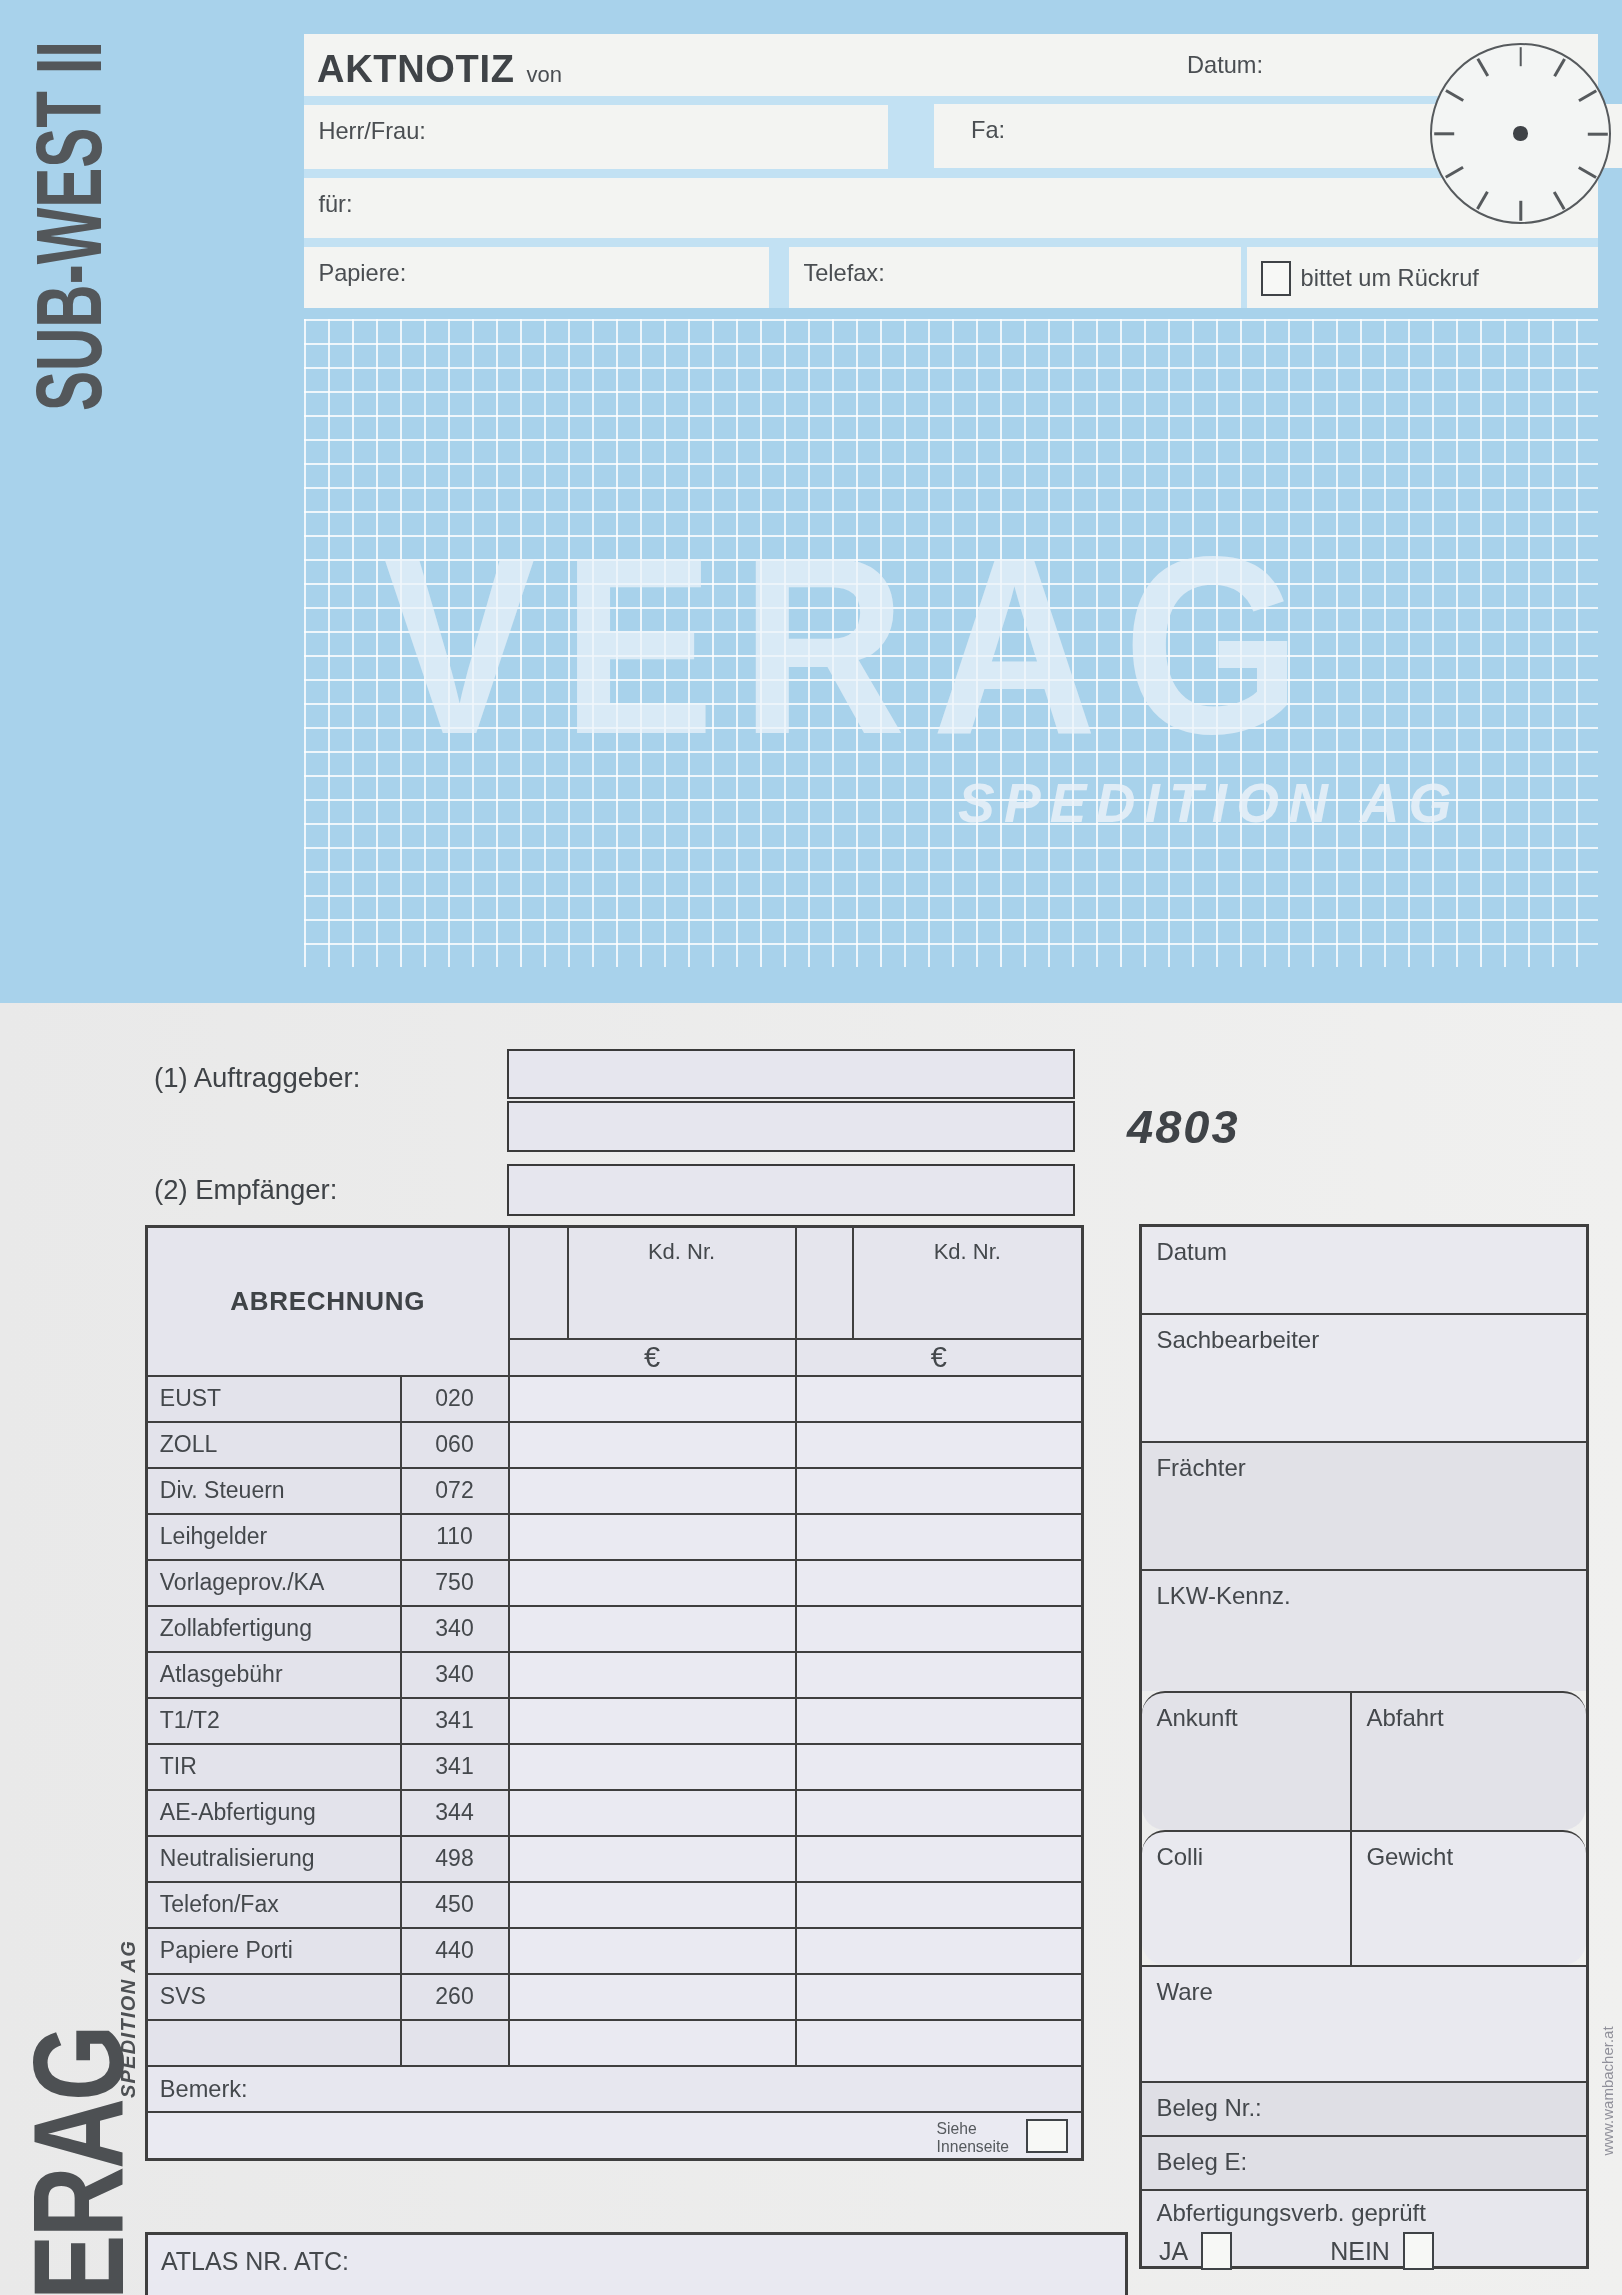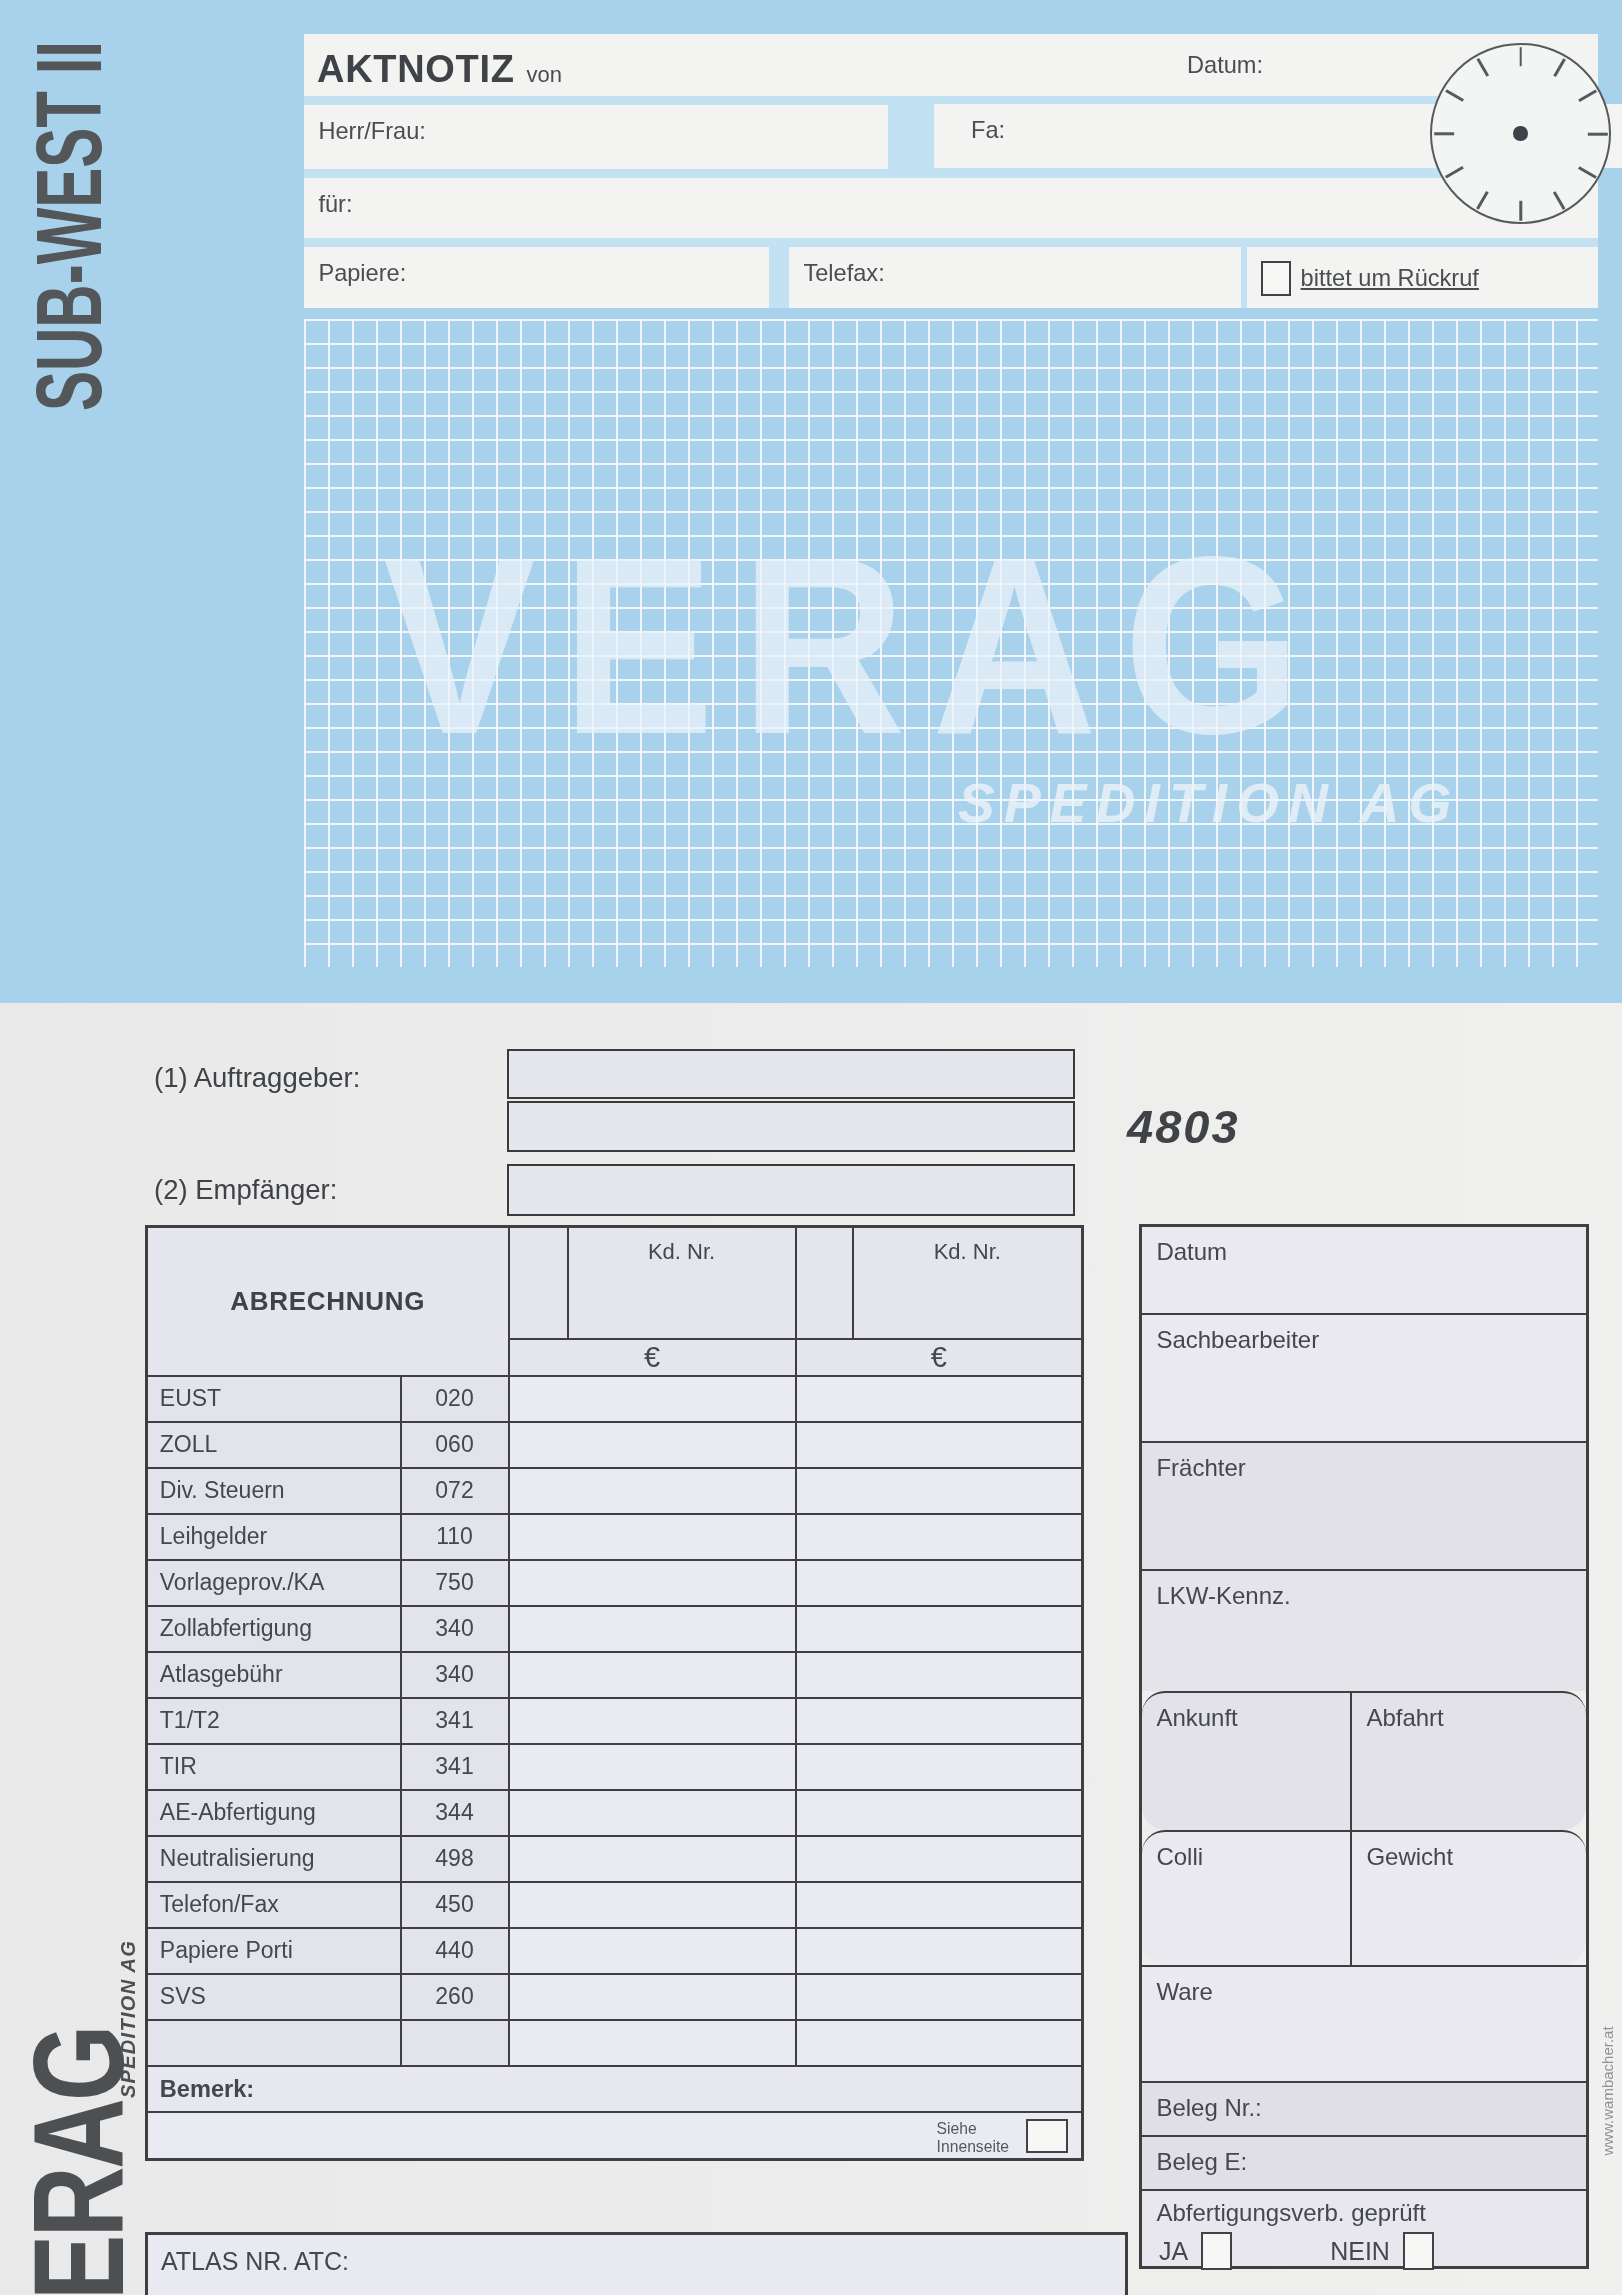--- a/index.html
+++ b/index.html
@@ -59,21 +59,21 @@
                text-align:center;letter-spacing:0.7px;}
   .td-kdhead{background:#e5e5ed;font-size:22px;color:#44484c;text-align:center;vertical-align:top;padding-top:10.5px;}
   .td-narrow{background:#e5e5ed;}
   .td-euro{background:#e5e5ed;font-size:29px;color:#44484c;text-align:center;height:34px;}
   .h-head td{height:112px;}
   .drow td{height:46px;}
   .c-label{background:#e3e3eb;font-size:23px;color:#44484c;padding-left:11.8px;}
   .c-code{background:#e3e3eb;font-size:23px;color:#44484c;text-align:center;}
   .c-val{background:#eaeaf2;}
   .td-bemerk{background:#e7e7ef;font-size:23.6px;color:#44484c;height:46px;vertical-align:top;
-             padding:9.2px 0 0 11.8px;font-weight:bold;}
+             padding:9.2px 0 0 11.8px;}
   .td-siehe{background:#eaeaf2;height:48px;position:relative;}
   .siehe-txt{position:absolute;right:72px;top:7.9px;font-size:15.7px;color:#55595d;text-align:left;line-height:1.15;}
   .cb-siehe{position:absolute;right:13px;top:6.5px;width:42px;height:34px;}
   
   .panel{position:absolute;left:1139px;top:221px;width:444px;border:3.3px solid #3f3f3f;box-sizing:content-box;}
   .prow{position:relative;border-top:2px solid #3f3f3f;box-sizing:border-box;background:#e7e7ed;}
   .prow:first-child{border-top:none;}
   .plabel{font-size:24px;color:#44484c;padding:10.5px 0 0 14.4px;}
   .split{display:flex;border-radius:23px;}
   .split .cell{box-sizing:border-box;}
@@ -125,21 +125,21 @@
 
     <div class="mrow r4a">
       <div class="flabel">Papiere:</div>
     </div>
     <div class="mrow r4b">
       <div class="flabel">Telefax:</div>
     </div>
     <div class="mrow r4c">
       <div class="rueckruf">
         <span class="checkbox cb-top"></span>
-        <span class="flabel" style="padding:0;text-decoration:underline;">bittet um Rückruf</span>
+        <span class="flabel" style="padding:0;">bittet um Rückruf</span>
       </div>
     </div>
 
     <div class="clock">
       <div class="clock-dot"></div>
     <div class="tick" style="transform: translate(-50%, -50%) rotate(0deg) translateY(-77px);"></div>
         <div class="tick" style="transform: translate(-50%, -50%) rotate(30deg) translateY(-77px);"></div>
         <div class="tick" style="transform: translate(-50%, -50%) rotate(60deg) translateY(-77px);"></div>
         <div class="tick" style="transform: translate(-50%, -50%) rotate(90deg) translateY(-77px);"></div>
         <div class="tick" style="transform: translate(-50%, -50%) rotate(120deg) translateY(-77px);"></div>

